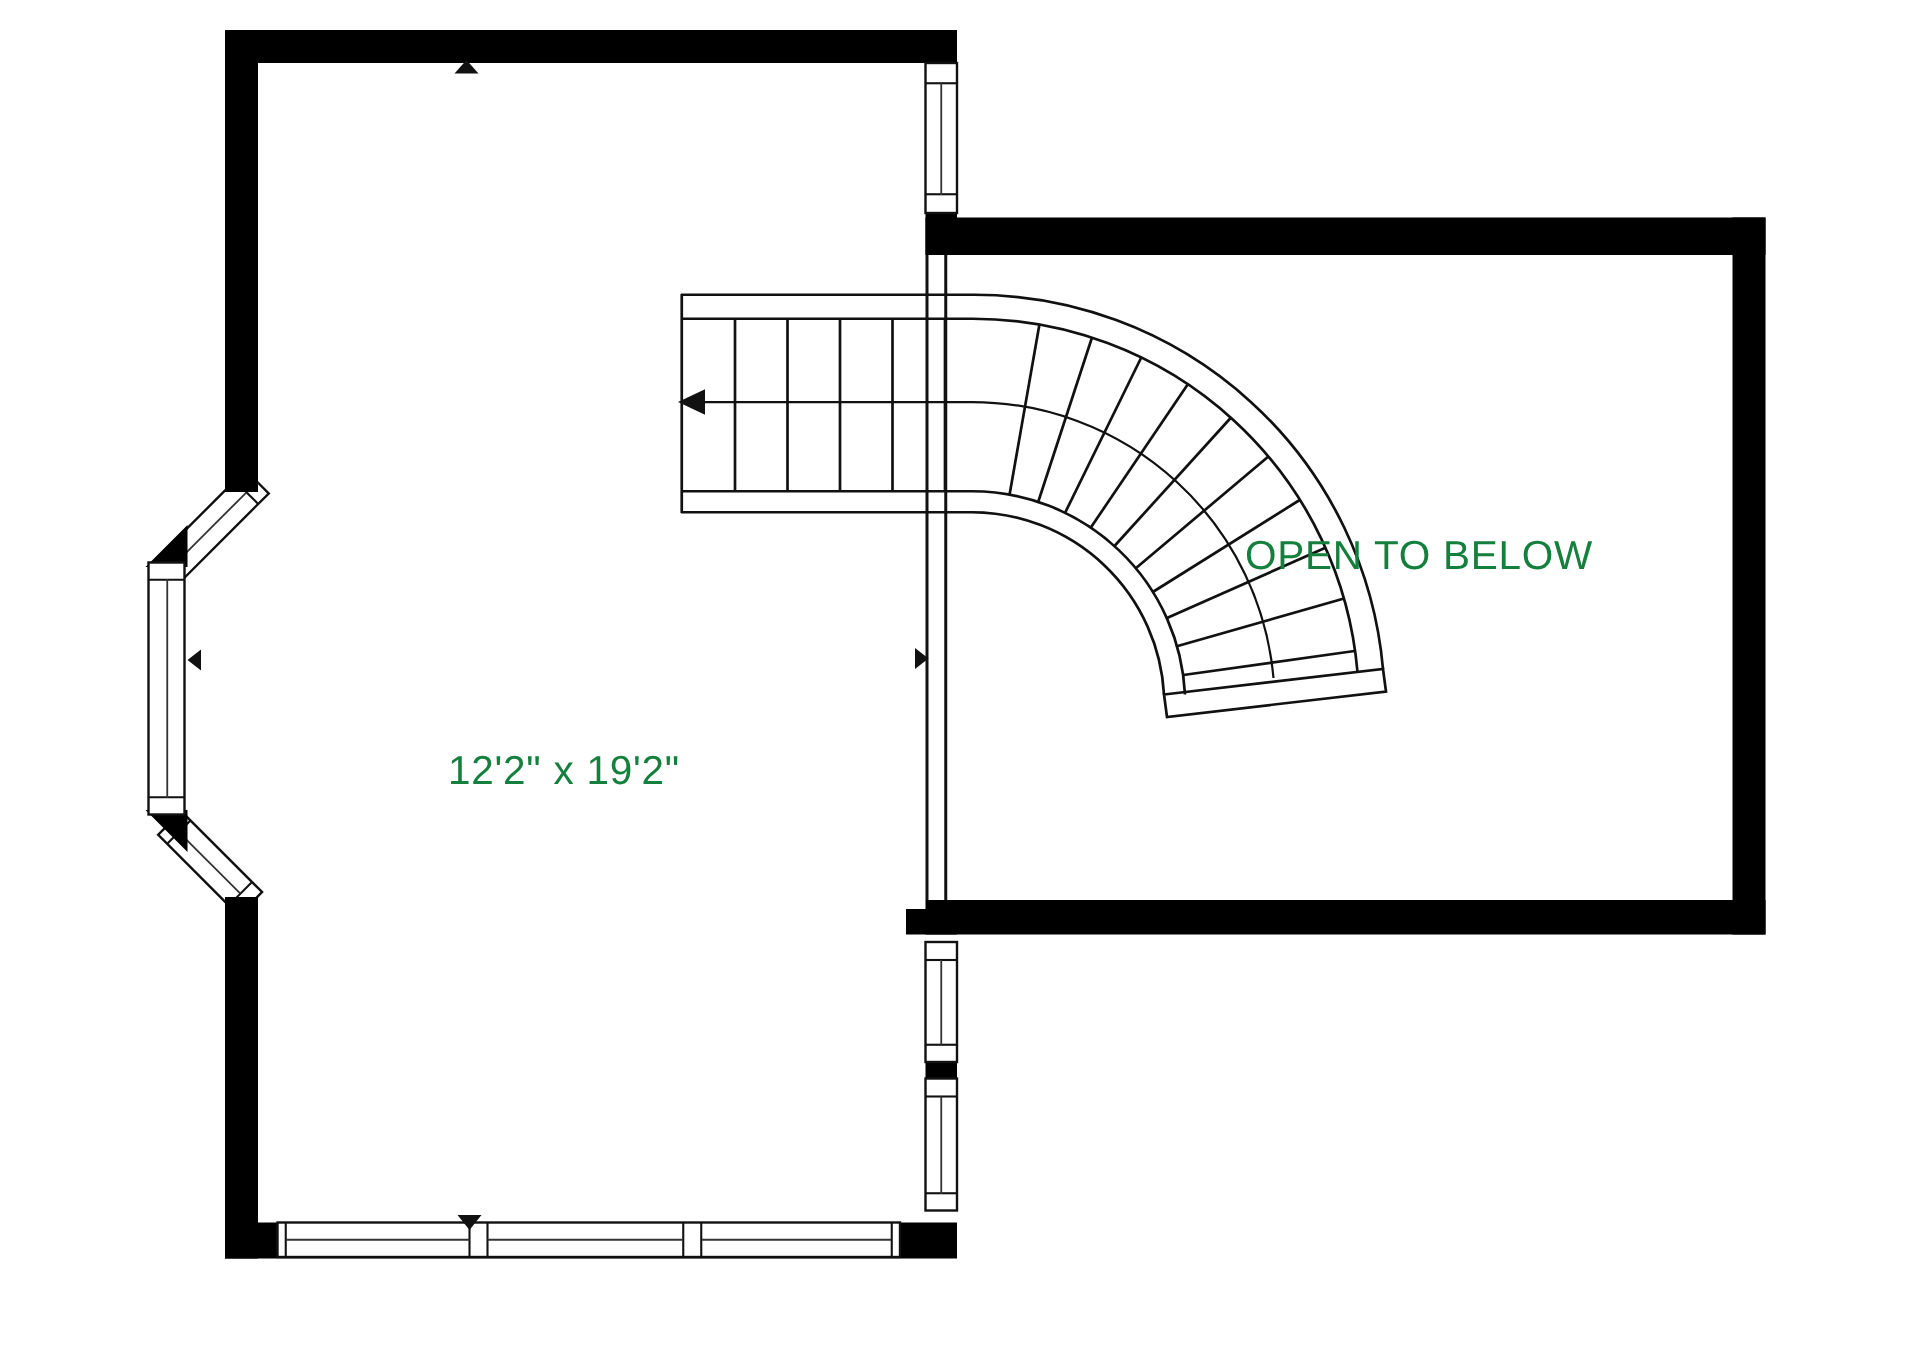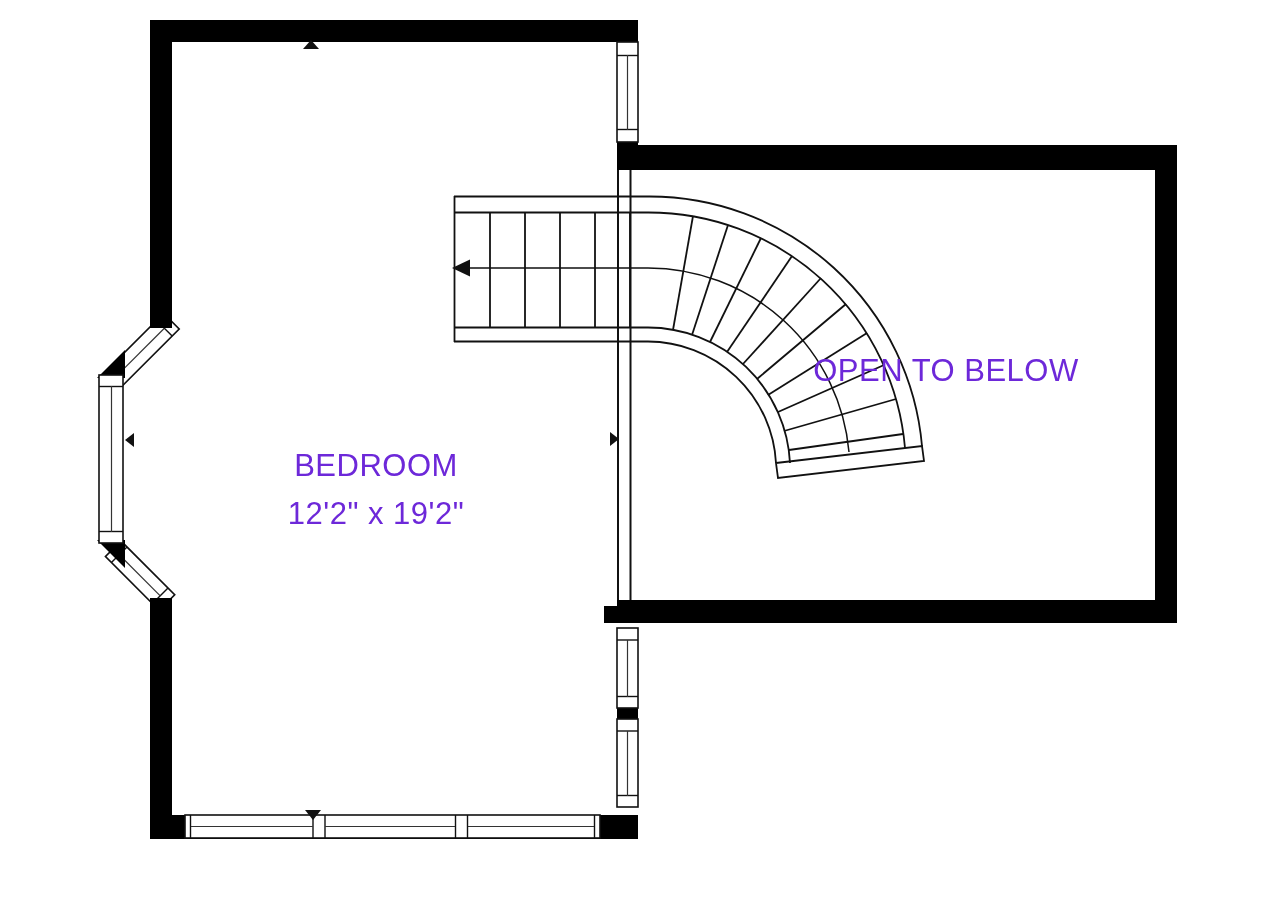--- a/index.html
+++ b/index.html
@@ -7,22 +7,22 @@
     position:relative;
     width:1277px;height:903px;
     background:#ffffff;
     overflow:hidden;
     font-family:"Liberation Sans", sans-serif;
   }
   #plan-svg{position:absolute;left:0;top:0;}
   .room-label{
     position:absolute;
     transform:translate(-50%,-50%);
-    color:#6d28d9;
-    font-size:31px;
+    color:#15803d;
+    font-size:27px;
     letter-spacing:0.5px;
     white-space:nowrap;
     text-align:center;
   }
   .wall{fill:#000000;stroke:none;}
   .win-frame{fill:#ffffff;stroke:#111111;stroke-width:1.6;}
   .win-line{fill:none;stroke:#111111;stroke-width:1.4;}
   .glass{fill:none;stroke:#333333;stroke-width:1.2;}
   .stair{fill:none;stroke:#111111;stroke-width:1.8;}
   .walkline{fill:none;stroke:#111111;stroke-width:1.5;}
@@ -157,19 +157,18 @@
     </g>
 
     <g>
       <polygon class="marker" points="303,49 319,49 311,40"></polygon>
       <polygon class="marker" points="305,810 321,810 313,820"></polygon>
       <polygon class="marker" points="134,433 134,447 125,440"></polygon>
       <polygon class="marker" points="610,432 610,446 619,439"></polygon>
     </g>
   </svg>
 
-  <div class="room-label" style="left:376px; top:466px;">BEDROOM</div>
 
   <div class="room-label" style="left:376px; top:514px;">12'2" x 19'2"</div>
 
   <div class="room-label" style="left:946px; top:371px;">OPEN TO BELOW</div>
 
 </div>
 
 </body></html>

